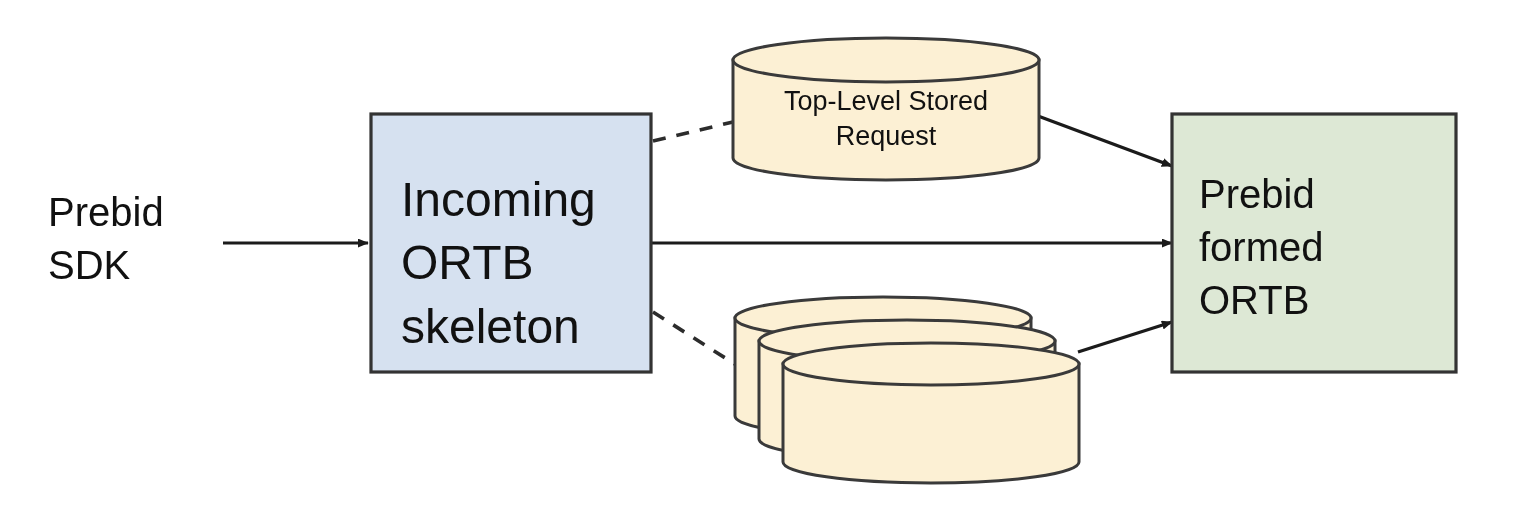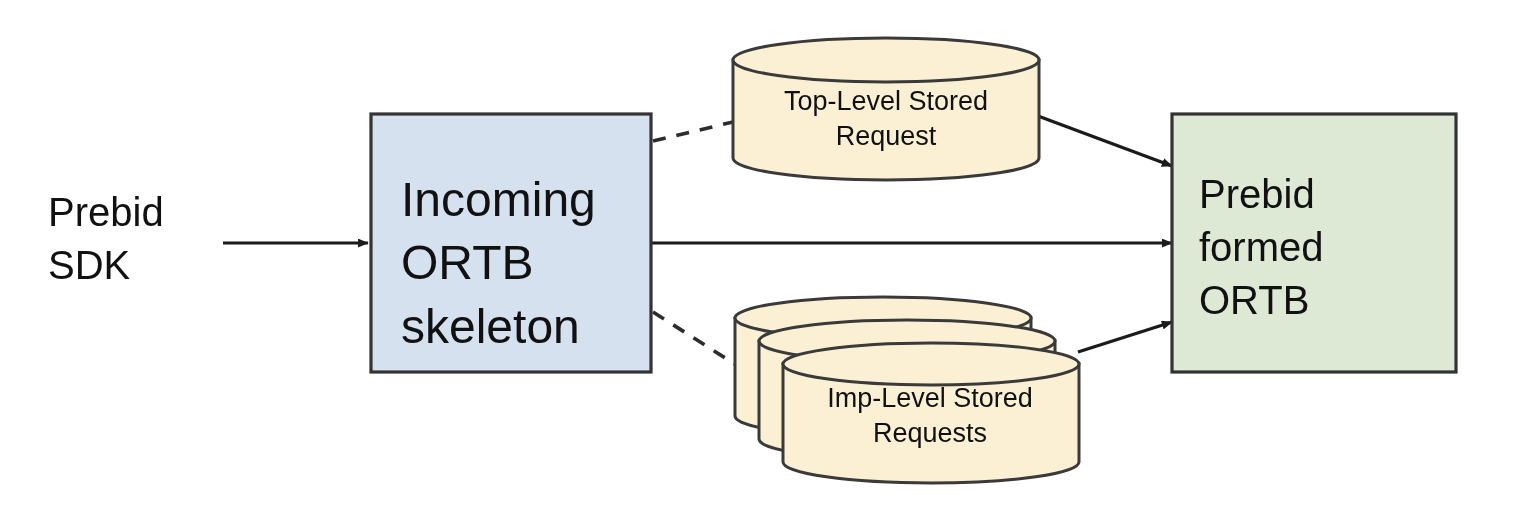--- a/index.html
+++ b/index.html
@@ -131,20 +131,18 @@
   <div class="node-label label-source">Prebid
 SDK</div>
 
   <div class="node-label label-incoming">Incoming
 ORTB
 skeleton</div>
 
   <div class="node-label label-top-store">Top-Level Stored
 Request</div>
 
-  <div class="node-label label-imp-store">Imp-Level Stored
-Requests</div>
 
   <div class="node-label label-output">Prebid
 formed
 ORTB</div>
 
 </div>
 
 </body></html>

